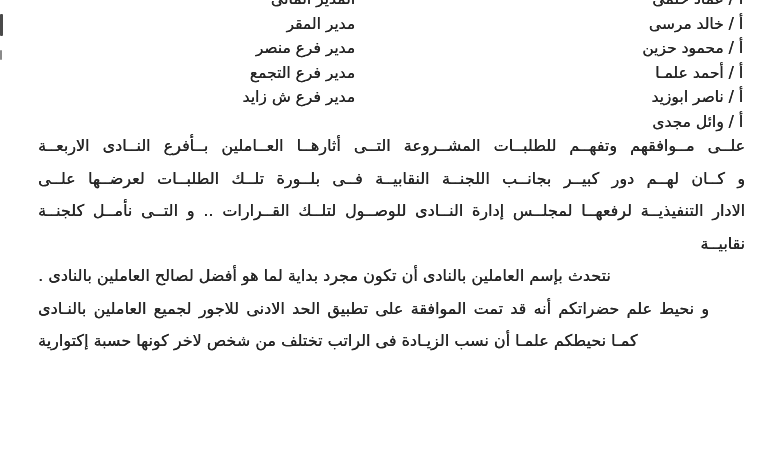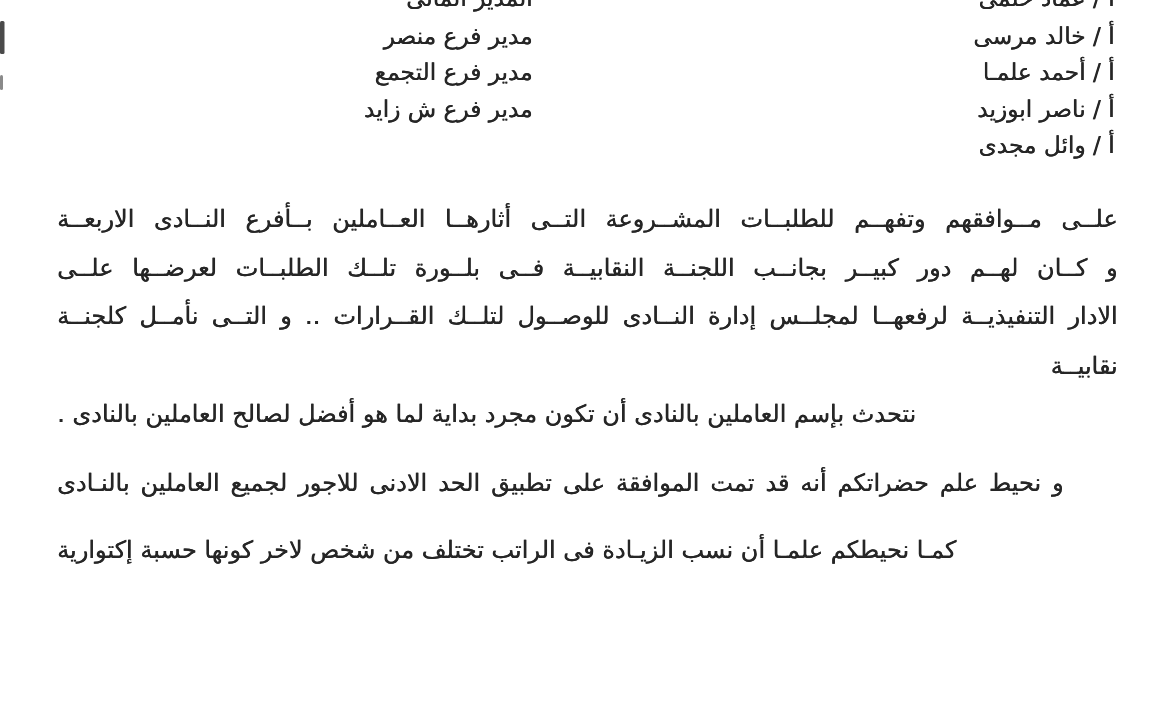--- a/index.html
+++ b/index.html
@@ -42,21 +42,21 @@
   .body-text {
     position: absolute;
     top: 130px;
     right: 35px;
     left: 38px;
     direction: rtl;
     font-size: 16px;
     line-height: 32.5px;
   }
   .para { margin: 0; }
-  .para + .para { margin-top: 13px; }
+  .para + .para { }
   .bline { direction: rtl; }
   .bline.just {
     text-align: justify;
     text-align-last: justify;
   }
   .bline.endl { text-align: left; }
   .bline.indent { text-indent: 36px; }
   
   .edge-mark-1 {
     position: absolute;
@@ -77,27 +77,29 @@
 <body>
 
 <div class="page">
 
   <div class="edge-mark-1"></div>
   <div class="edge-mark-2"></div>
 
   <div class="sig-names">
     <div>أ / عماد حلمى</div>
     <div>أ / خالد مرسى</div>
+    <div>أ / محمود حزين</div>
     <div>أ / أحمد علمـا</div>
     <div>أ / ناصر ابوزيد</div>
     <div>أ / وائل مجدى</div>
   </div>
 
   <div class="sig-titles">
     <div>المدير المالى</div>
+    <div>مدير المقر</div>
     <div>مدير فرع منصر</div>
     <div>مدير فرع التجمع</div>
     <div>مدير فرع ش زايد</div>
   </div>
 
   <div class="body-text">
 
     <div class="para">
       <div class="bline just">علــى مــوافقهم وتفهــم للطلبــات المشــروعة التــى أثارهــا العــاملين بــأفرع النــادى الاربعــة</div>
       <div class="bline just">و كــان لهــم دور كبيــر بجانــب اللجنــة النقابيــة فــى بلــورة تلــك الطلبــات لعرضــها علــى</div>

